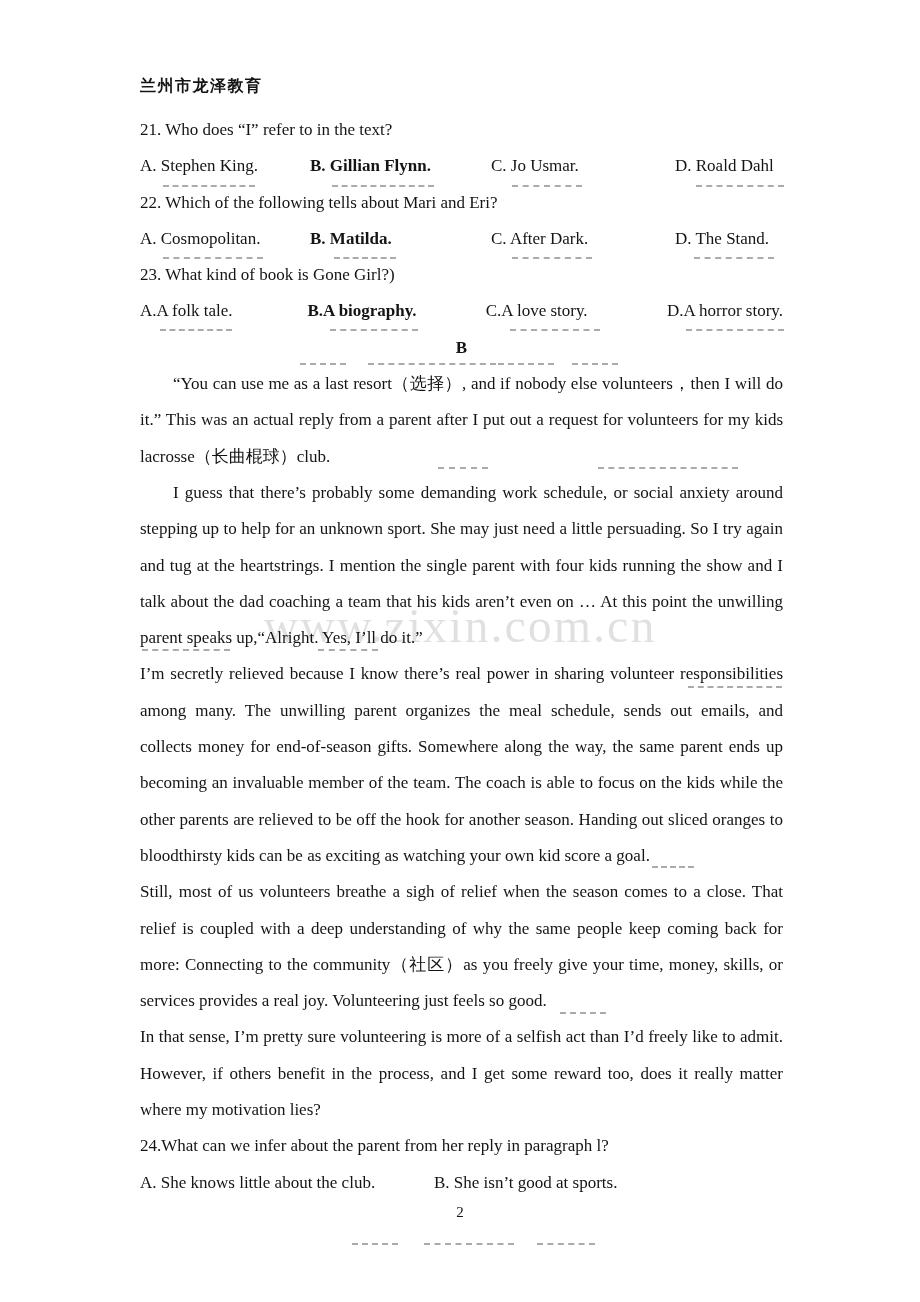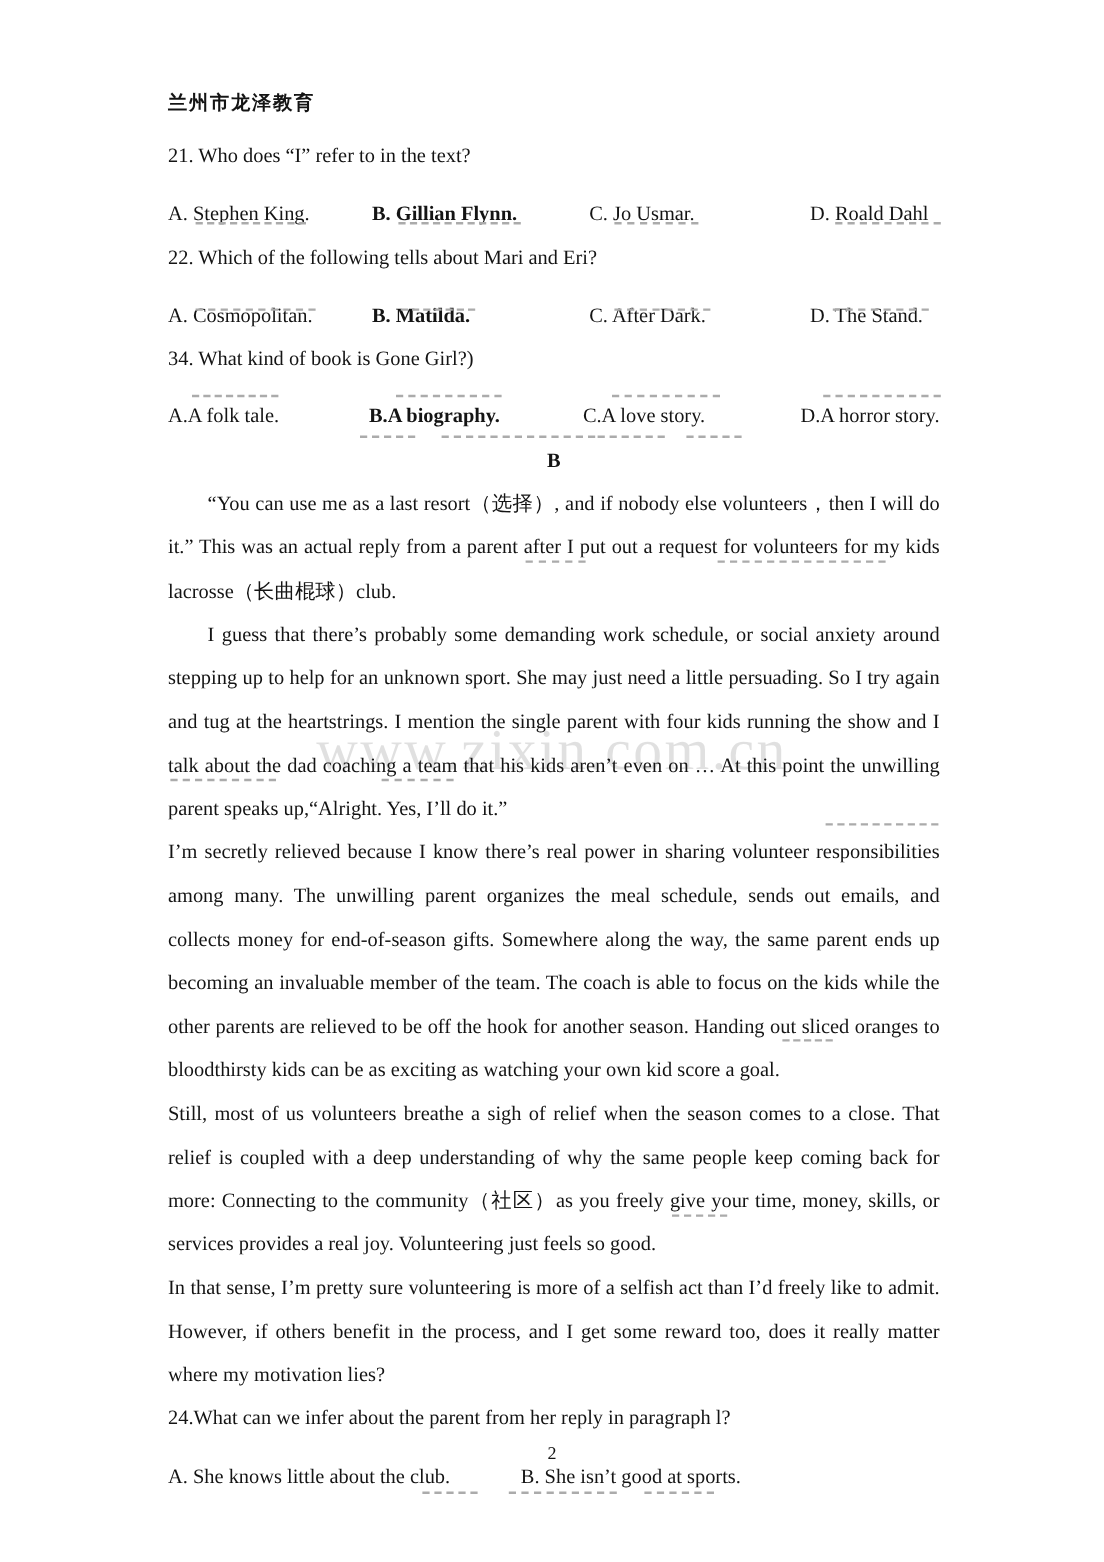--- a/index.html
+++ b/index.html
@@ -16,21 +16,21 @@
   .header {
     position:absolute; left:140px; top:76px; font-size:16px; font-weight:bold;
     letter-spacing:1.5px; z-index:1;
   }
   .content {
     position:absolute; left:140px; top:112px; width:643px;
     font-size:17px; line-height:36.3px; z-index:1;
   }
   .q { white-space:nowrap; }
   .opts { display:flex; }
-  .opt { display:block; white-space:nowrap;margin-top:12px; }
+  .opt { display:block; white-space:nowrap; }
   .c1 { width:170px; } .c2 { width:181px;font-weight:bold; } .c3 { width:184px; } .c4 { flex:1; }
   .section-b { text-align:center; font-weight:bold; }
   .para { margin:0; text-align:justify; }
   .para.indent { text-indent:33px; }
   .o24a { width:294px; }
   .page-number {
     position:absolute; left:0; right:0; top:1204px; text-align:center;
     font-size:15px; z-index:1;
   }
   .dash {
@@ -57,21 +57,21 @@
     </div>
 
     <div class="q">22. Which of the following tells about Mari and Eri?</div>
     <div class="opts">
       <span class="opt c1">A. Cosmopolitan.</span>
       <span class="opt c2">B. Matilda.</span>
       <span class="opt c3">C. After Dark.</span>
       <span class="opt c4">D. The Stand.</span>
     </div>
 
-    <div class="q">34. What kind of book is Gone Girl?)</div>
+    <div class="q">23. What kind of book is Gone Girl?)</div>
     <div class="opts">
       <span class="opt c1">A.A folk tale.</span>
       <span class="opt c2">B.A biography.</span>
       <span class="opt c3">C.A love story.</span>
       <span class="opt c4">D.A horror story.</span>
     </div>
 
     <div class="section-b">B</div>
 
     <p class="para indent">“You can use me as a last resort（选择）, and if nobody else volunteers，then I will do it.” This was an actual reply from a parent after I put out a request for volunteers for my kids lacrosse（长曲棍球）club.</p>

